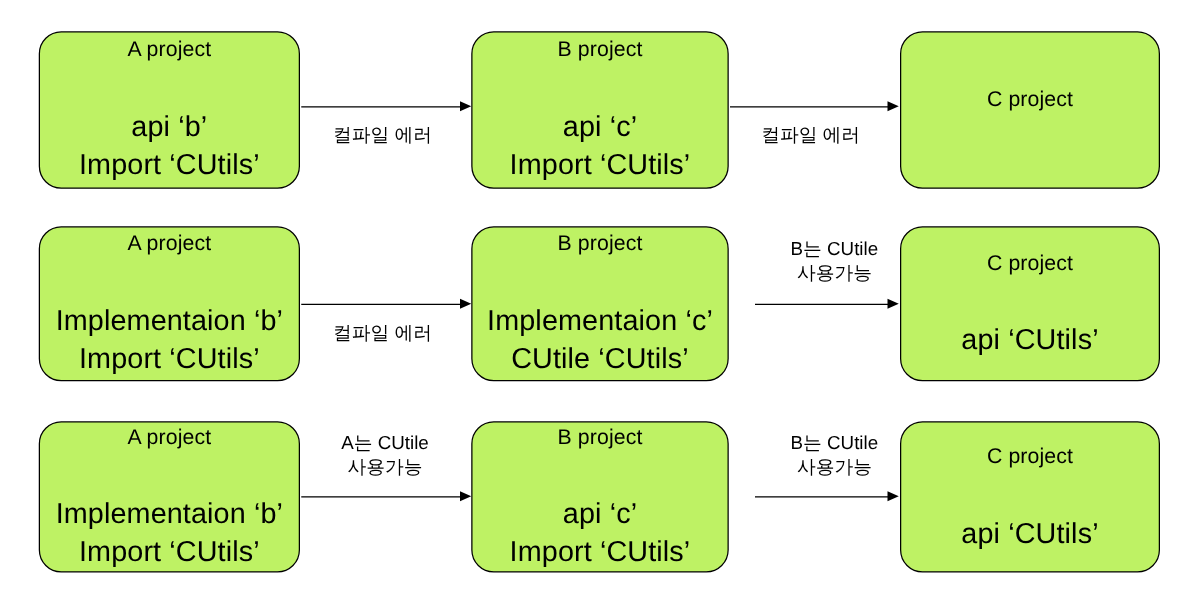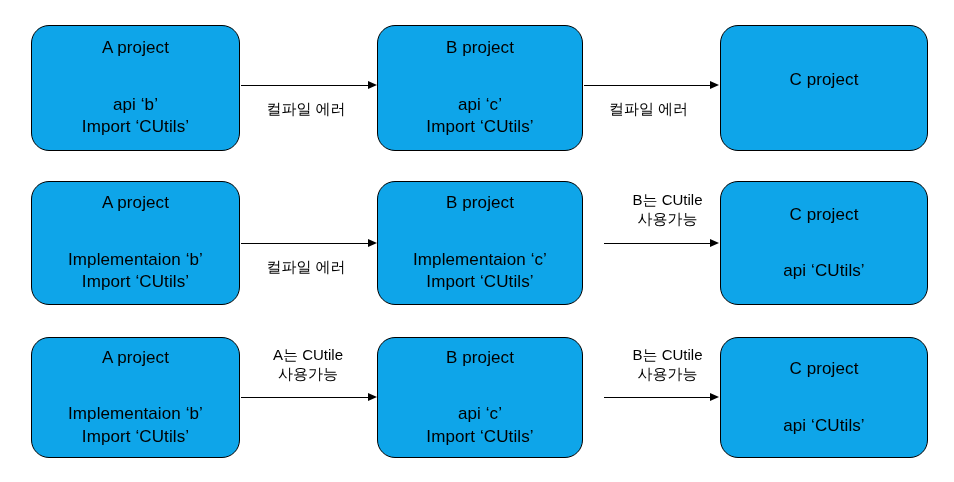--- a/index.html
+++ b/index.html
@@ -23,35 +23,35 @@
     width: 954px;
     height: 482px;
   }
 
   
   .node-box {
     position: absolute;
     box-sizing: border-box;
     border: 1.3px solid #000000;
     border-radius: 18px;
-    background: #0ea5e9;
+    background: #bef264;
     display: flex;
     flex-direction: column;
     align-items: center;
     justify-content: center;
     text-align: center;
     line-height: 1.32;
   }
   .node-title {
     font-size: 17px;
     letter-spacing: 0.1px;
     white-space: nowrap;
   }
   .node-body {
-    font-size: 17px;
+    font-size: 23px;
     letter-spacing: 0.1px;
     white-space: pre-line;
     margin-top: 12px;
   }
   .gap-lg  { height: 22px; }
   .gap-md  { height: 16px; }
 
   
   .arrow-line {
     position: absolute;
@@ -116,21 +116,21 @@
   </div>
 
   <div class="arrow-line" style="left:241px; top:243px; width:128px;"></div>
   <div class="arrow-head" style="left:368px; top:238.5px;"></div>
   <div class="arrow-label label-center" style="left:241px; top:213px; width:130px;">컬파일 에러</div>
 
   <div class="node-box" style="left:377px; top:181px; width:206px; height:124px;">
     <span class="node-title">B project</span>
     <span class="gap-lg"></span>
     <span class="node-body">Implementaion ‘c’
-Import ‘CUtils’</span>
+CUtile ‘CUtils’</span>
   </div>
 
   <div class="arrow-line" style="left:604px; top:243px; width:107px;"></div>
   <div class="arrow-head" style="left:710px; top:238.5px;"></div>
   <div class="arrow-label label-left" style="left:605px; top:190px; width:125px;">B는 CUtile
 사용가능</div>
 
   <div class="node-box" style="left:720px; top:181px; width:208px; height:124px;">
     <span class="node-title">C project</span>
     <span class="gap-lg"></span>

